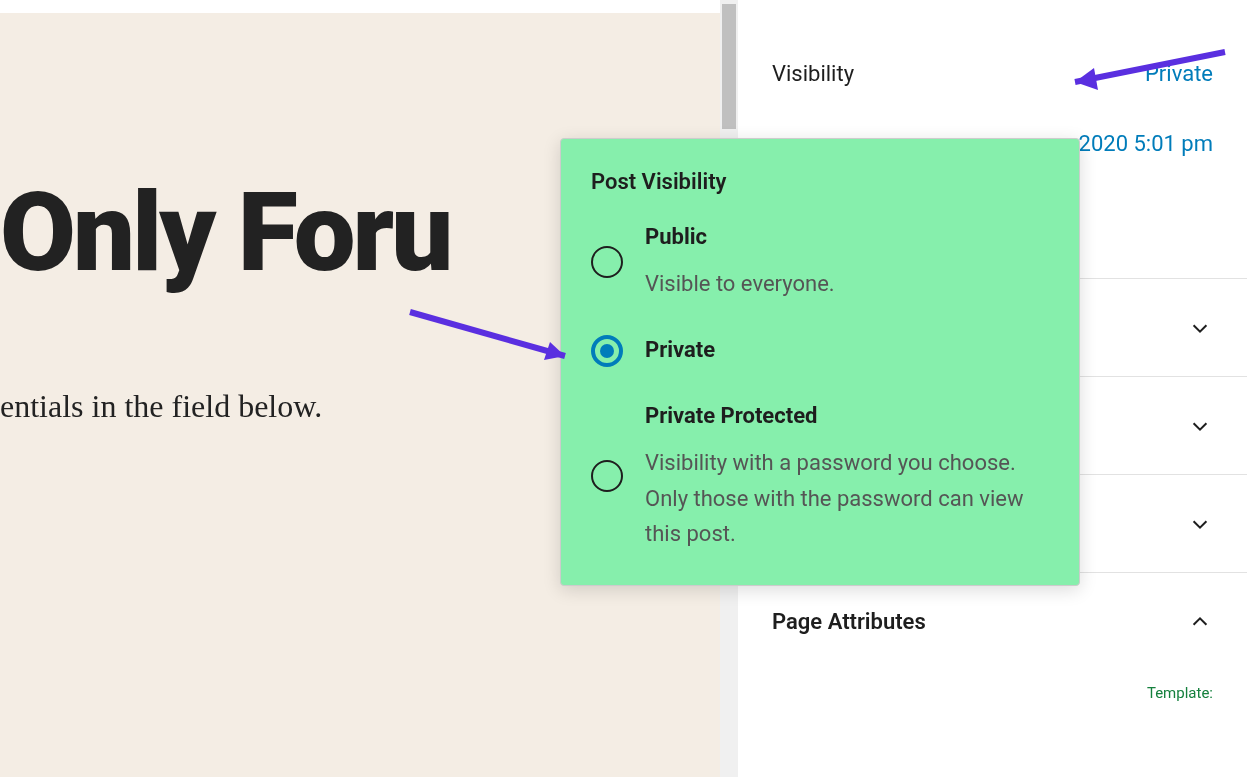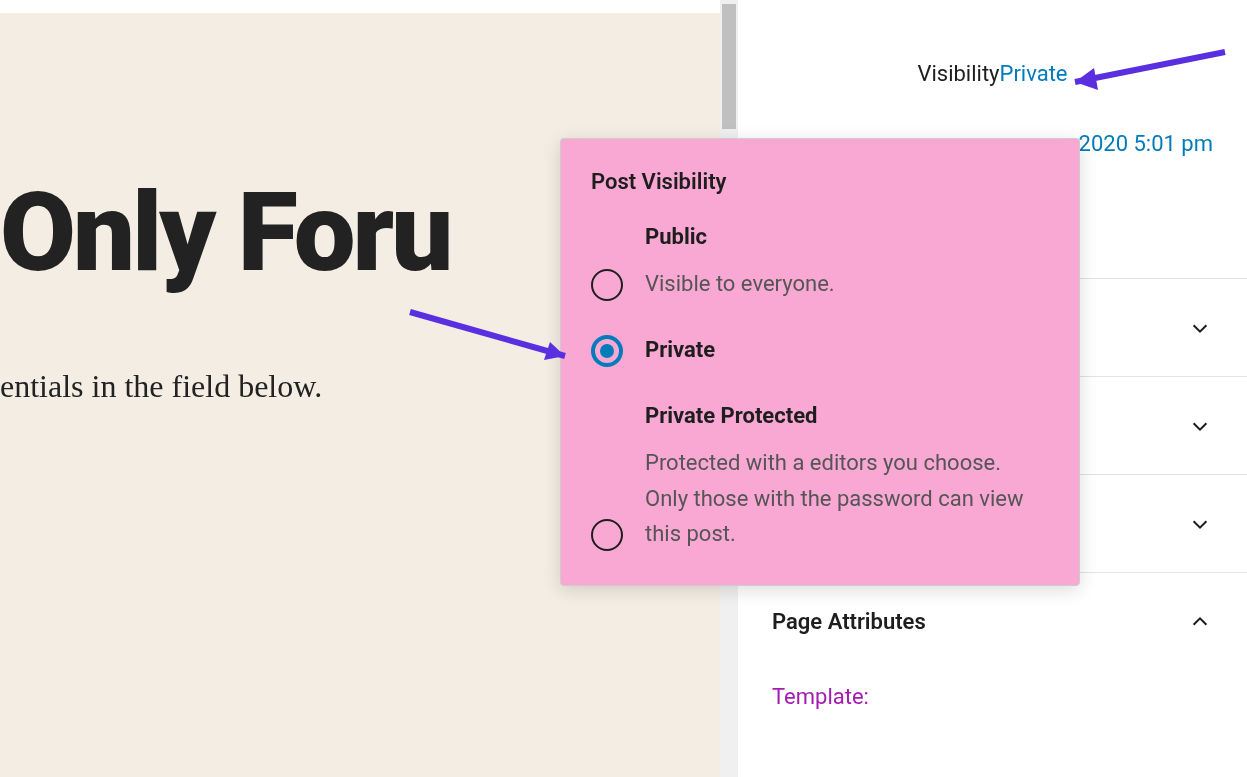--- a/index.html
+++ b/index.html
@@ -11,63 +11,63 @@
     .editor-canvas {
       position:absolute; left:0; top:13px; width:720px; height:777px;
       background:#f4ede4; padding-top:165px;
       overflow:hidden;
     }
     .editor-title {
       font-size:110px; font-weight:900; color:#222;
       letter-spacing:-3px; line-height:1; white-space:nowrap;
     }
     .editor-body {
-      margin-top:80px; font-size:32px; color:#222;
+      margin-top:100px; font-size:32px; color:#222;
       font-family:Georgia,"Times New Roman",serif;
       white-space:nowrap;
     }
     .scrollbar-track {
       position:absolute; left:720px; top:0; width:18px; height:777px;
       background:#f0f0f0;
     }
     .scrollbar-thumb {
       position:absolute; left:2px; top:4px; width:14px; height:125px;
       background:#c0c0c0; border-radius:0;
     }
     .sidebar {
       position:absolute; left:738px; top:0; width:509px; height:777px;
       background:#fff; color:#1e1e1e;
     }
     .sidebar-row {
-      display:flex; justify-content:center; align-items:center;
+      display:flex; justify-content:space-between; align-items:center;
       padding:0 34px; height:70px; font-size:22px;
     }
     .sidebar-label { color:#1e1e1e; }
     .sidebar-link { color:#007cba; cursor:pointer; }
     .panel {
       border-top:1px solid #e2e2e2;
       display:flex; justify-content:space-between; align-items:center;
       padding:0 34px; height:98px; font-size:22px; font-weight:600;
       cursor:pointer;
     }
     .panel.expanded { border-bottom:none;gap:36px; }
     .chevron { width:26px; height:26px; display:flex; align-items:center; justify-content:center; }
     .chevron svg { width:22px; height:22px; stroke:#1e1e1e; stroke-width:2.2; fill:none; }
     .template-row {
-      padding:14px 34px 0; font-size:22px; color:#a21caf;
+      padding:14px 34px 0; font-size:15px; color:#15803d;text-align:right;
     }
 
     .popover {
       position:absolute; left:560px; top:138px; width:520px;
-      background:#f9a8d4; border:1px solid #ccc; border-radius:4px;
+      background:#86efac; border:1px solid #ccc; border-radius:4px;
       box-shadow:0 4px 18px rgba(0,0,0,0.14);
       padding:30px 30px 34px;
     }
     .popover-title { font-size:22px; font-weight:600; color:#1e1e1e; margin-bottom:26px; }
-    .vis-option { display:flex; gap:22px; margin-bottom:32px; cursor:pointer; align-items:flex-end; }
+    .vis-option { display:flex; gap:22px; margin-bottom:32px; cursor:pointer; align-items:center; }
     .vis-option:last-child { margin-bottom:0; }
     .radio {
       flex:0 0 32px; width:32px; height:32px; border:2.5px solid #1e1e1e;
       border-radius:50%; position:relative; margin-top:2px;
     }
     .radio.selected { border:4px solid #007cba; }
     .radio.selected::after {
       content:""; position:absolute; left:50%; top:50%;
       width:14px; height:14px; background:#007cba; border-radius:50%;
       transform:translate(-50%,-50%);
@@ -154,21 +154,21 @@
     <div class="radio selected"></div>
     <div class="vis-text">
       <div class="vis-name">Private</div>
     </div>
   </div>
 
   <div class="vis-option">
     <div class="radio"></div>
     <div class="vis-text">
       <div class="vis-name">Private Protected</div>
-      <div class="vis-desc">Protected with a editors you choose. Only those with the password can view this post.</div>
+      <div class="vis-desc">Visibility with a password you choose. Only those with the password can view this post.</div>
     </div>
   </div>
 </div>
 
 <div class="arrow" style="left:400px; top:300px;">
   <svg width="200" height="90">
     <line x1="10" y1="12" x2="165" y2="56"></line>
     <polygon points="165,56 150,42 144,60"></polygon>
   </svg>
 </div>

